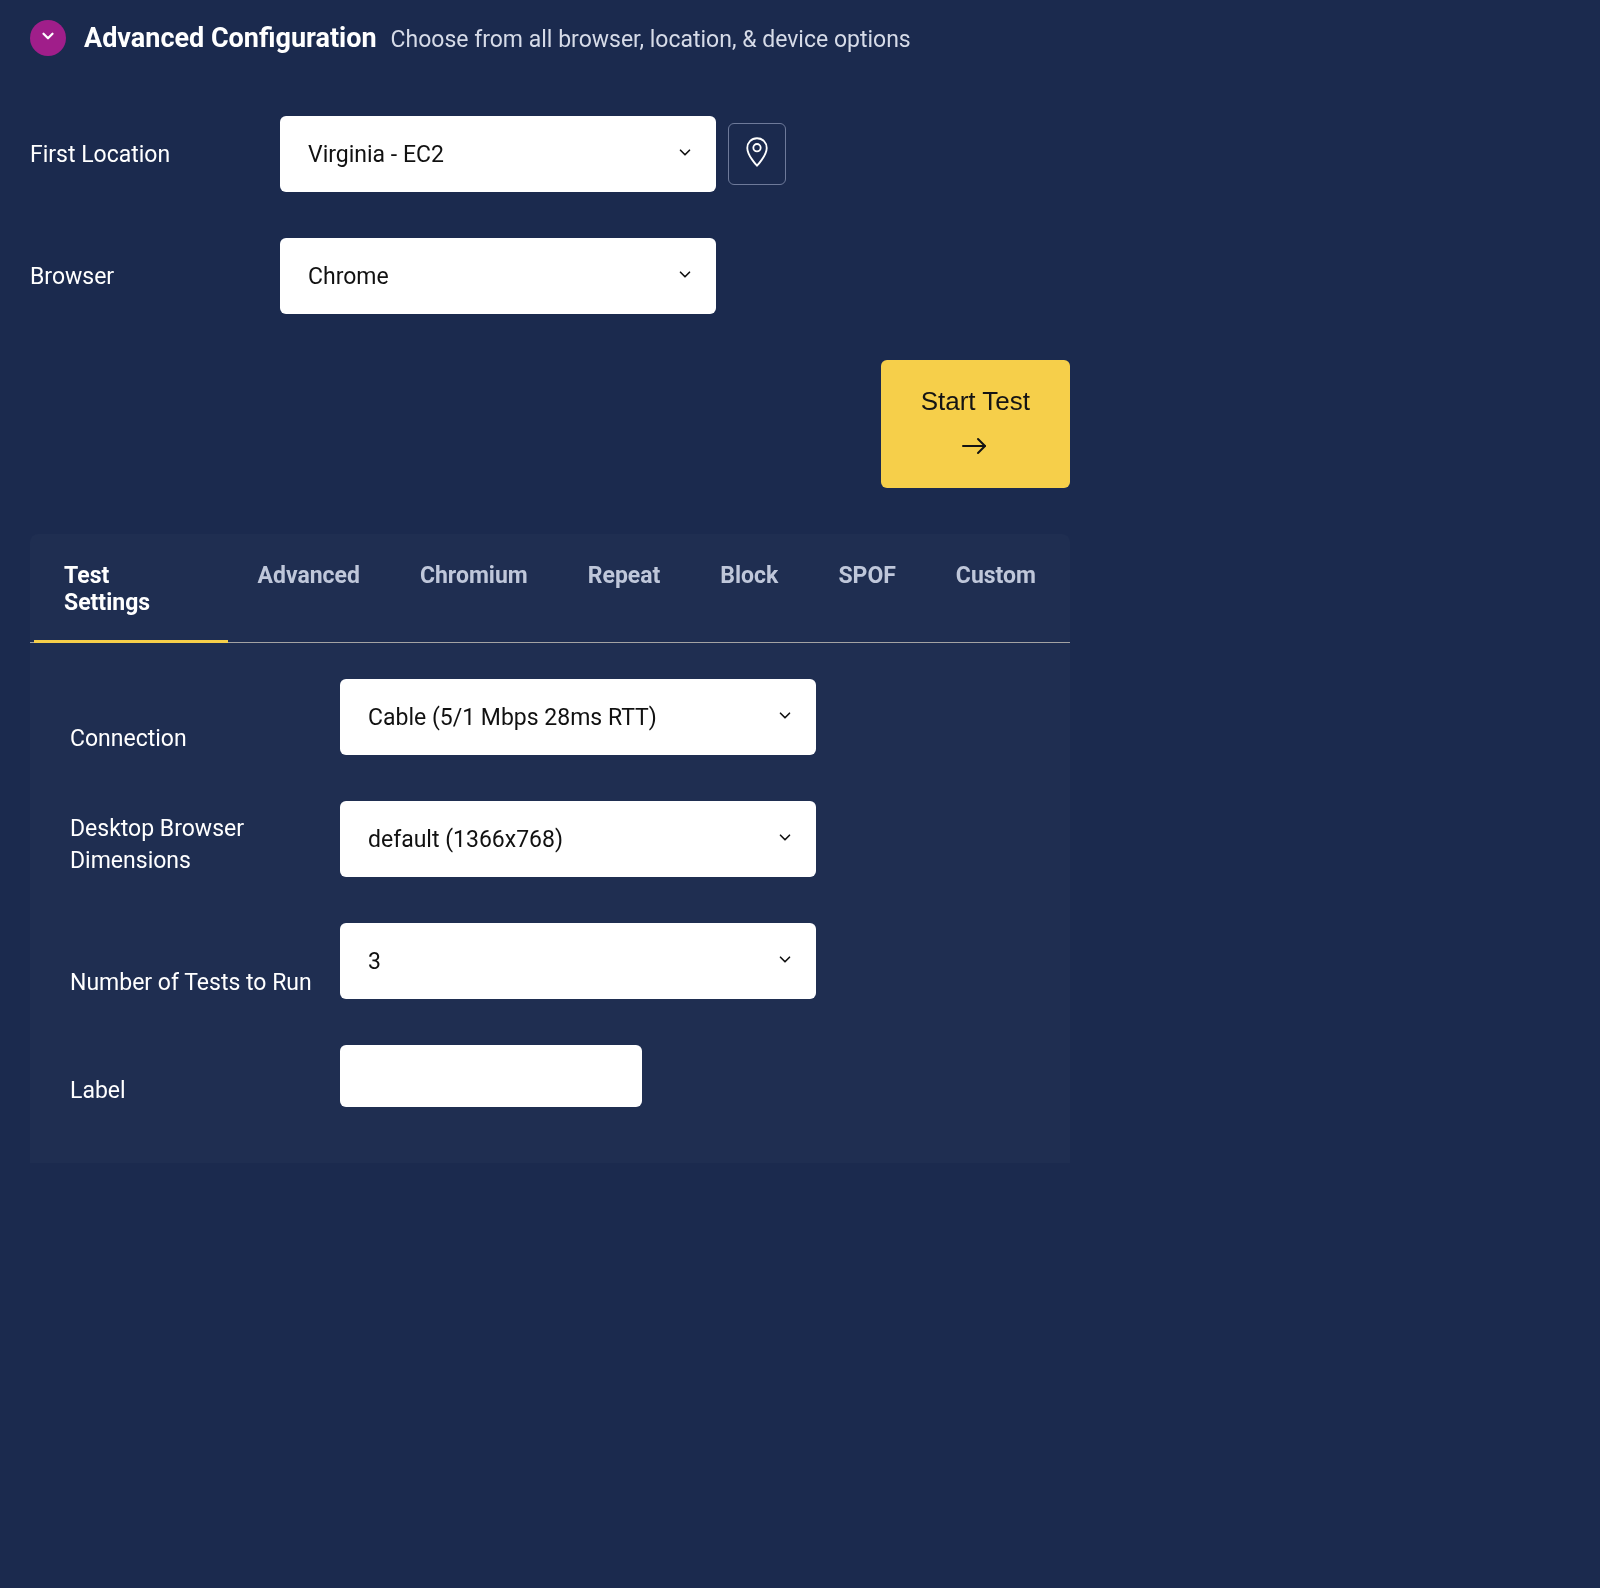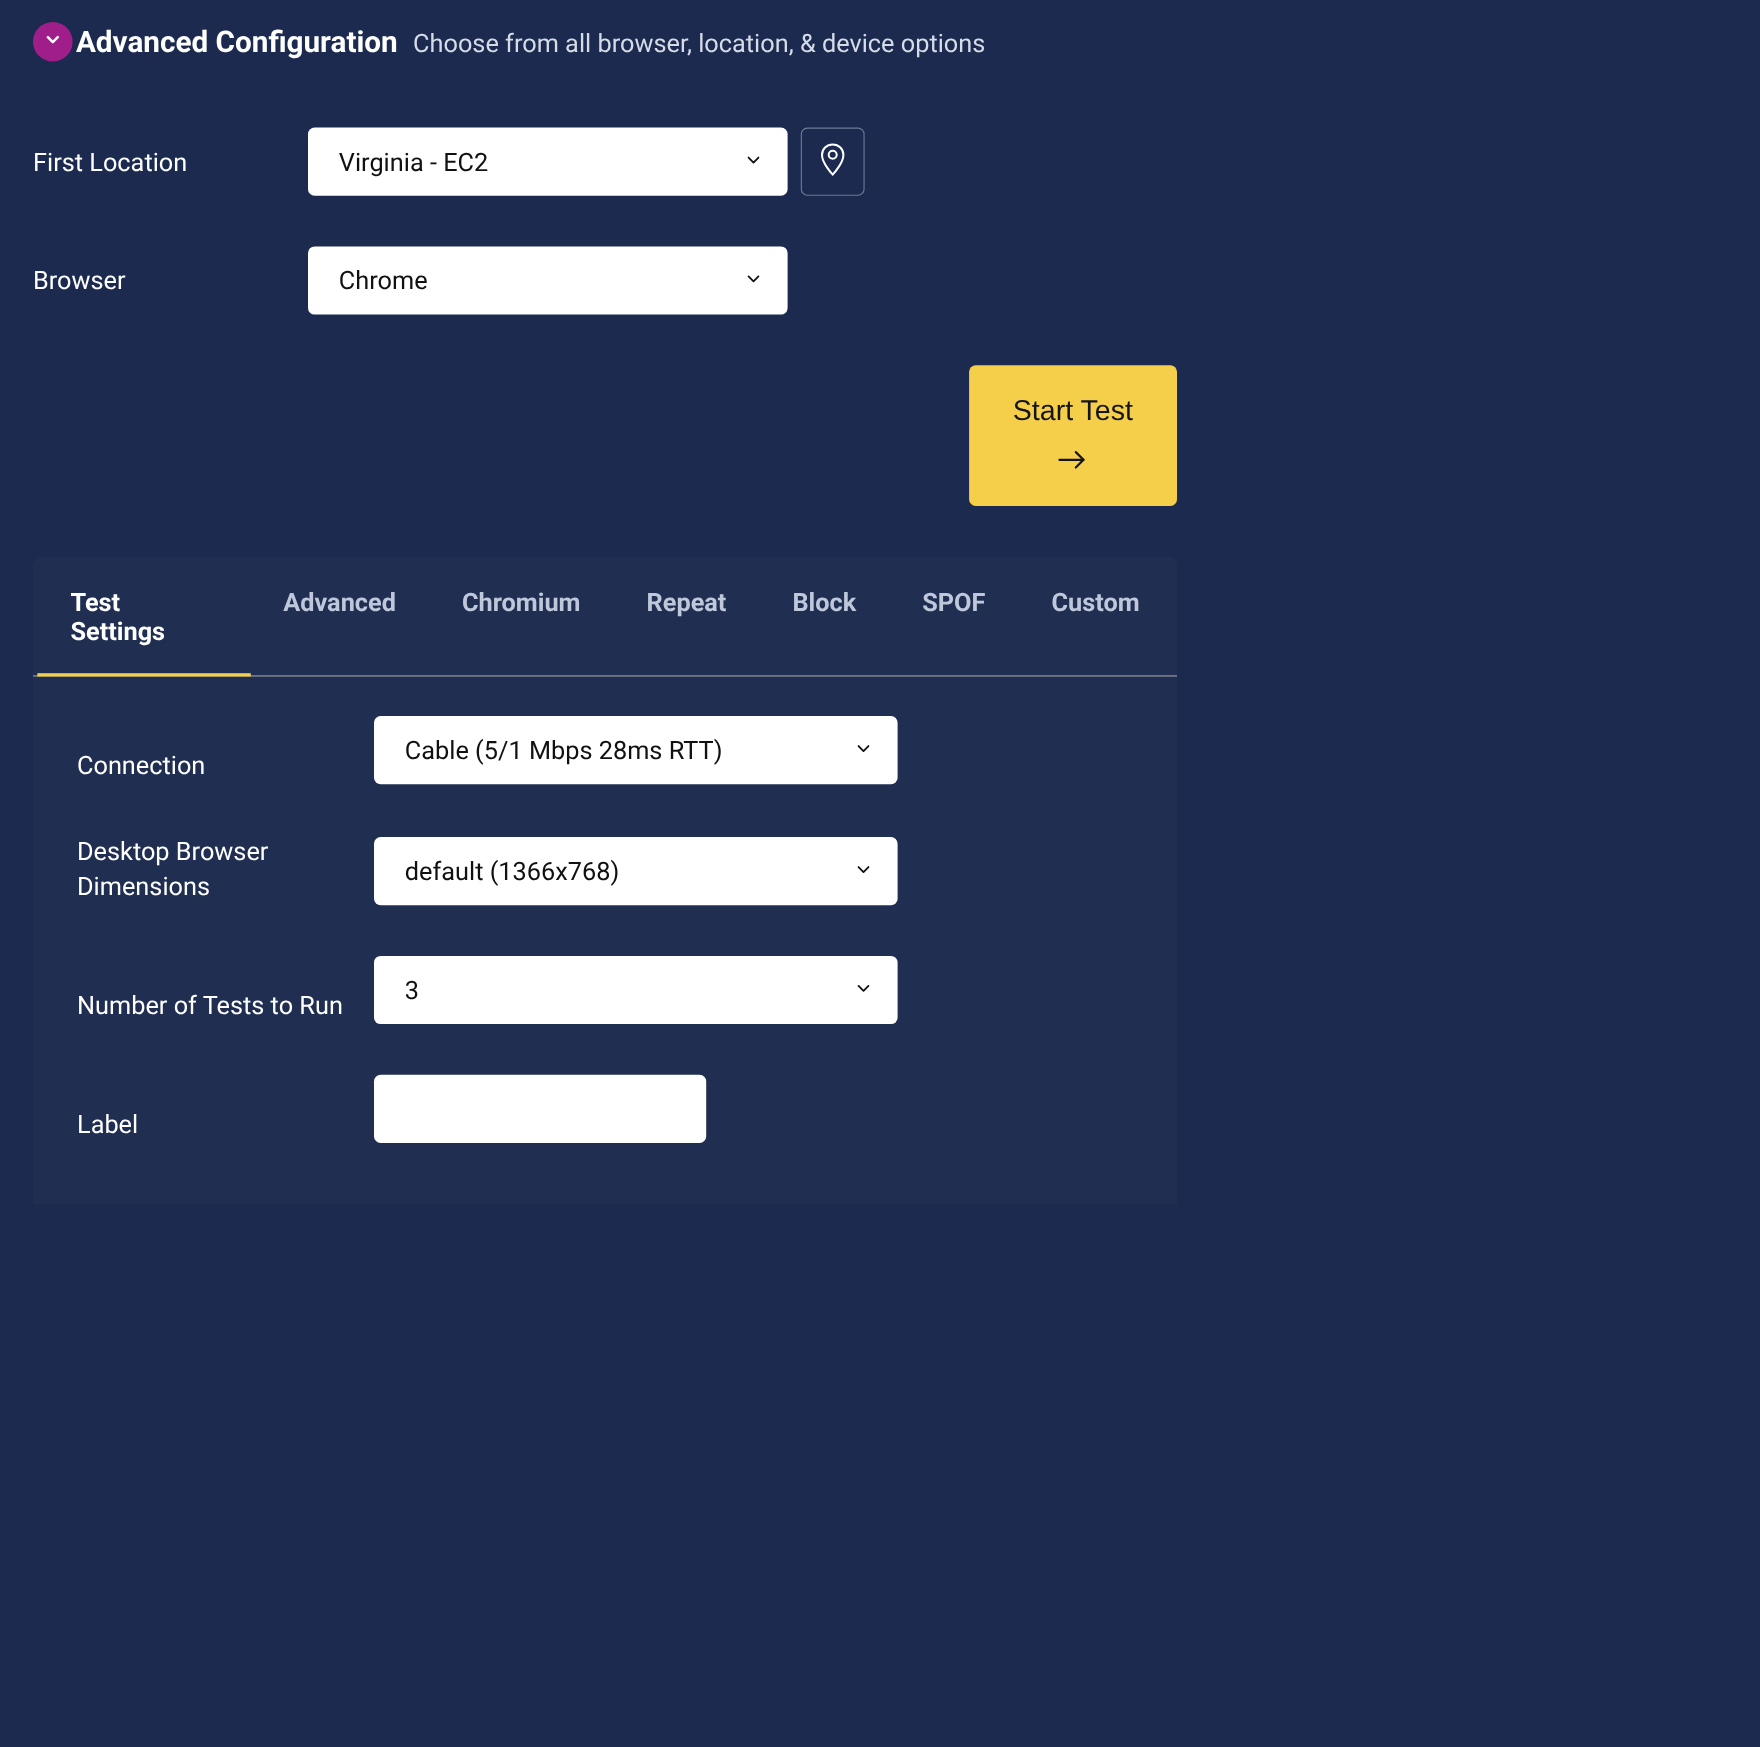--- a/index.html
+++ b/index.html
@@ -8,21 +8,21 @@
     font-family: -apple-system, BlinkMacSystemFont, "Segoe UI", Roboto, Helvetica, Arial, sans-serif;
     color: #ffffff;
     width: 1100px;
     padding: 20px 30px 60px 30px;
   }
 
   
   .header {
     display: flex;
     align-items: center;
-    gap: 3px;
+    gap: 18px;
     margin-bottom: 60px;
   }
   .expand-circle {
     width: 36px; height: 36px;
     border-radius: 50%;
     background: #a01e8a;
     display: flex;
     align-items: center;
     justify-content: center;
     flex-shrink: 0;
@@ -49,21 +49,21 @@
   .form-label {
     width: 250px;
     font-size: 23px;
     color: #ffffff;
     flex-shrink: 0;
   }
   .select-wrap {
     position: relative;
     background: #ffffff;
     border-radius: 6px;
-    height: 62px;
+    height: 76px;
     display: flex;
     align-items: center;
     padding: 0 50px 0 28px;
     color: #111;
     font-size: 23px;
     cursor: pointer;
   }
   .select-wrap .chev {
     position: absolute;
     right: 22px;

